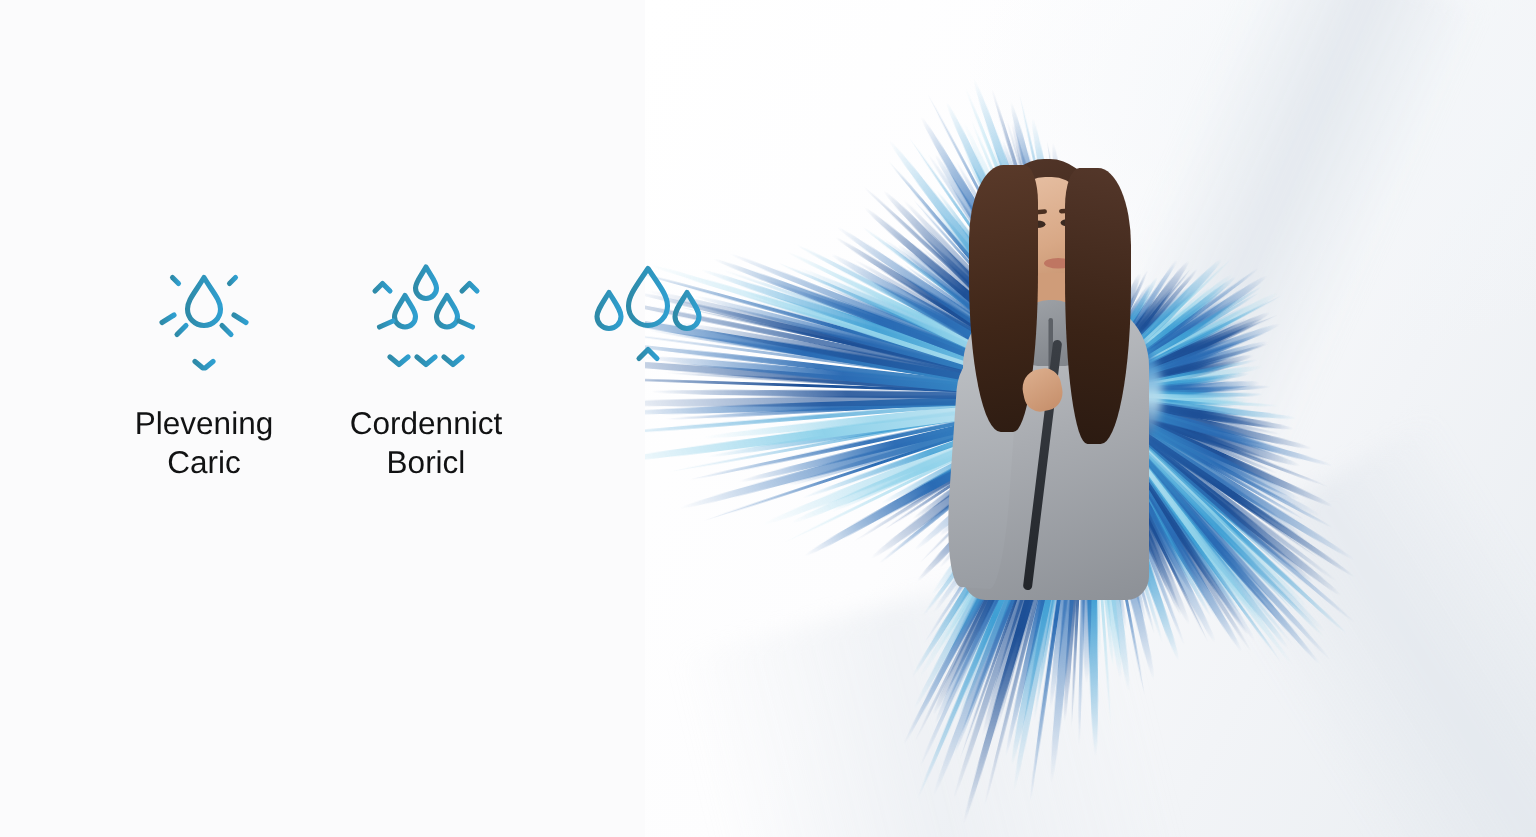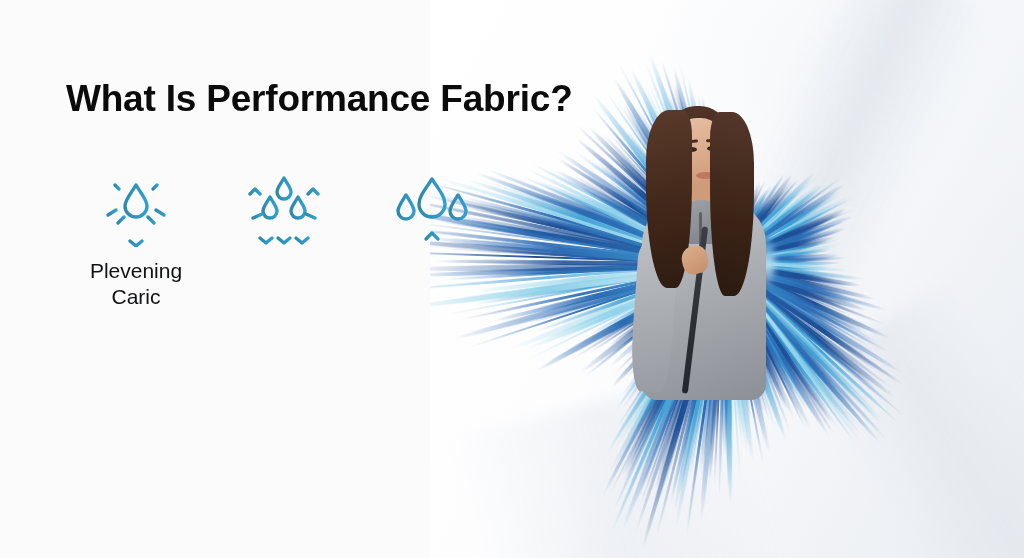--- a/index.html
+++ b/index.html
@@ -169,21 +169,21 @@
     align-items: center;
   }
   .feature .icon-wrap {
     width: 92px;
     height: 78px;
     display: flex;
     align-items: center;
     justify-content: center;
   }
   .feature .caption {
-    margin-top: 8px;
+    margin-top: 20px;
     text-align: center;
     font-size: 21px;
     line-height: 1.22;
     color: #111213;
     white-space: pre-line;
   }
 </style>
 </head>
 <body>
 
@@ -554,21 +554,20 @@
       <div class="m-collar"></div>
       <div class="m-zip"></div>
       <div class="m-zip-pull"></div>
       <div class="m-hair-front-l"></div>
       <div class="m-hair-front-r"></div>
       <div class="m-strap"></div>
       <div class="m-hand"></div>
     </div>
   </div>
 
-  <h1 class="headline">What Is Performance Fabric?</h1>
 
   <div class="features">
 
     <div class="feature">
       <div class="icon-wrap">
         <svg width="86" height="72" viewBox="0 0 86 72" fill="none" stroke="url(#g1)" stroke-width="3.4" stroke-linecap="round" stroke-linejoin="round">
           <defs>
             <linearGradient id="g1" x1="0" y1="0" x2="1" y2="0">
               <stop offset="0%" stop-color="#2e8aa8"></stop>
               <stop offset="100%" stop-color="#2f9fd0"></stop>
@@ -632,20 +631,22 @@
           <path d="M7 57 L79 57"></path>
 
           <path d="M25 57 L25 68"></path>
           <path d="M19 63 L25 68 L31 63"></path>
           <path d="M43 57 L43 68"></path>
           <path d="M37 63 L43 68 L49 63"></path>
           <path d="M61 57 L61 68"></path>
           <path d="M55 63 L61 68 L67 63"></path>
         </svg>
       </div>
+      <div class="caption">Cordennict
+Boricl</div>
     </div>
 
     <div class="feature">
       <div class="icon-wrap">
         <svg width="86" height="72" viewBox="0 0 86 72" fill="none" stroke="url(#g3)" stroke-width="3.4" stroke-linecap="round" stroke-linejoin="round">
           <defs>
             <linearGradient id="g3" x1="0" y1="0" x2="1" y2="0">
               <stop offset="0%" stop-color="#2e8aa8"></stop>
               <stop offset="100%" stop-color="#2f9fd0"></stop>
             </linearGradient>

